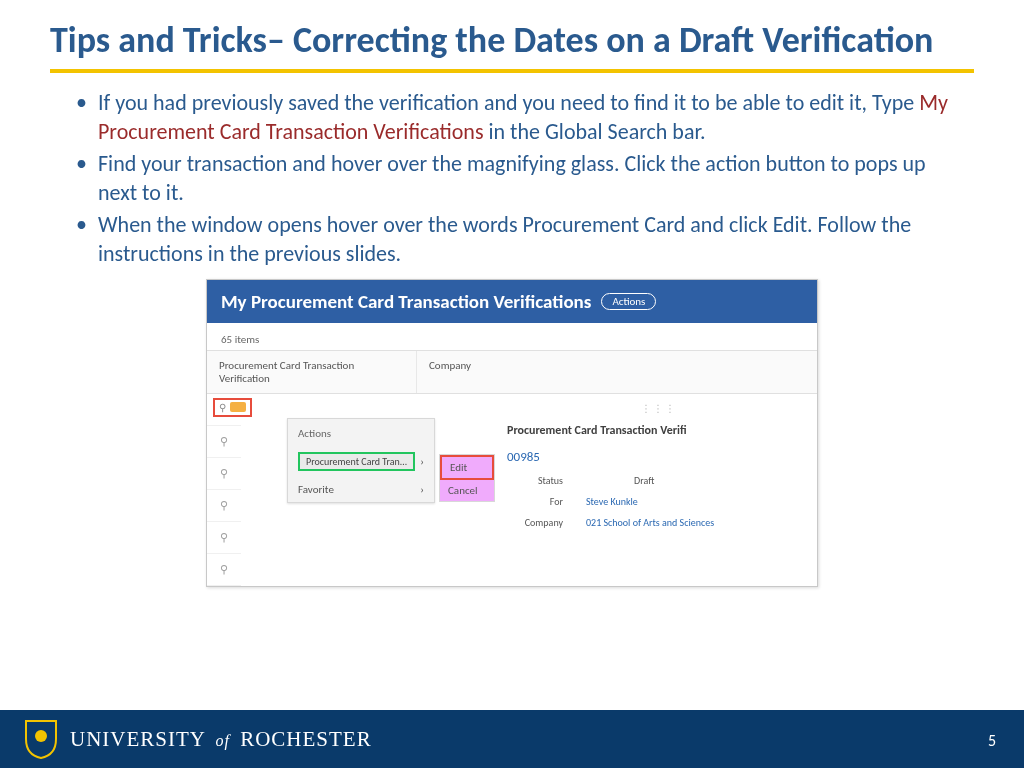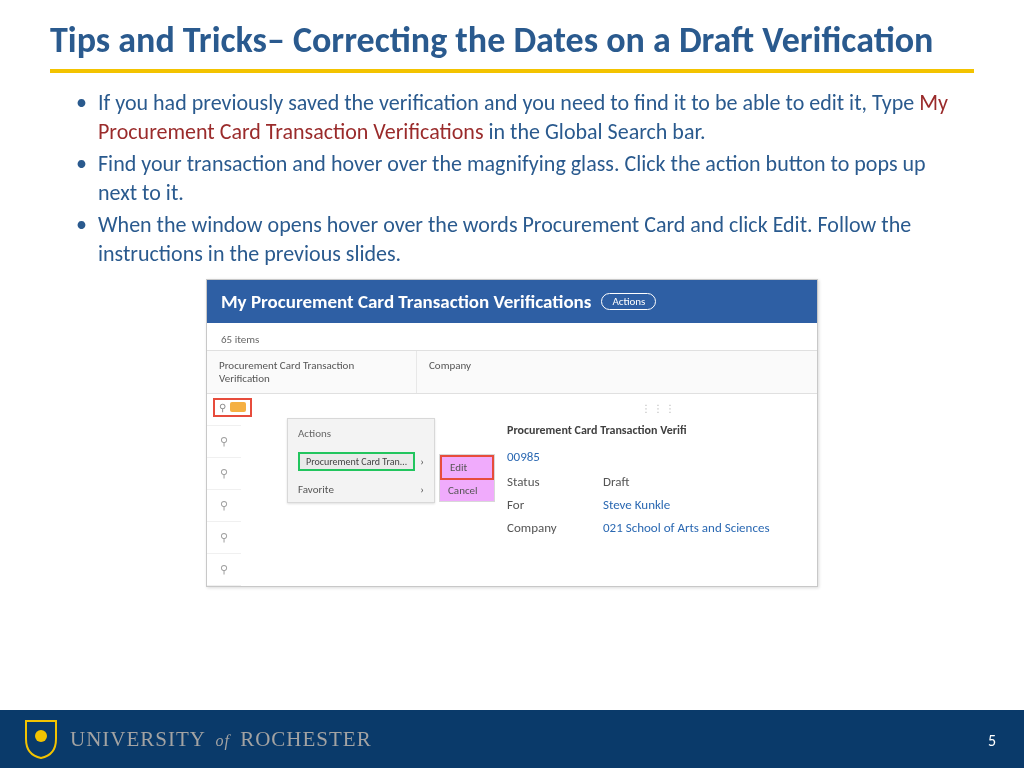--- a/index.html
+++ b/index.html
@@ -34,29 +34,29 @@
   .ac-head { padding: 8px 10px 6px 10px; color: #666; }
   .ac-row { padding: 6px 10px; display: flex; justify-content: space-between; align-items: center; }
   .ac-pill { border: 2px solid #22c55e; padding: 1px 6px; background: #eaeaea; color: #444; font-size: 10px; }
   .submenu { position: absolute; left: 232px; top: 60px; width: 56px; background: #f0abfc; border: 1px solid #d8d8d8; font-size: 11px; color: #555; }
   .sm-row { padding: 4px 8px; }
   .sm-edit { border: 2px solid #e74c3c; }
   .detail { position: absolute; left: 300px; top: 8px; right: 6px; font-size: 12px; color: #333; }
   .dots { text-align: center; color: #bbb; letter-spacing: 2px; font-size: 10px; margin-bottom: 8px; }
   .d-title { font-size: 12px; font-weight: 600; color: #404040; margin-bottom: 12px; white-space: nowrap; overflow: hidden; }
   .d-link { color: #2a68b2; font-size: 13px; margin-bottom: 10px; }
-  .kv { display: flex; gap: 40px; font-size: 13px; margin: 8px 0; }
+  .kv { display: flex; gap: 23px; font-size: 10px; margin: 8px 0; text-align: right; }
   .kv .k { width: 56px; color: #555; }
   .kv .v { color: #2a68b2; }
-  .kv .v.plain { color: #555; }
+  .kv .v.plain { color: #555; margin-left: 48px; }
   
   .footer { position: absolute; left: 0; bottom: 0; width: 100%; height: 58px; background: #0a3a6a; display: flex; align-items: center; padding: 0 24px; }
   .crest { width: 34px; height: 40px; position: relative; margin-right: 12px; }
   .crest svg { width: 100%; height: 100%; }
-  .univ { color: #a3a3a3; font-family: "Times New Roman", serif; font-size: 21px; letter-spacing: 1px; }
+  .univ { color: #ffffff; font-family: "Times New Roman", serif; font-size: 21px; letter-spacing: 1px; }
   .univ .of { font-style: italic; font-size: 16px; margin: 0 4px; }
   .pagenum { position: absolute; right: 28px; bottom: 18px; color: #fff; font-size: 16px; }
 </style>
 </head>
 <body>
 
 <div class="slide">
 
   <div class="title-area">
     <h1 class="title">

